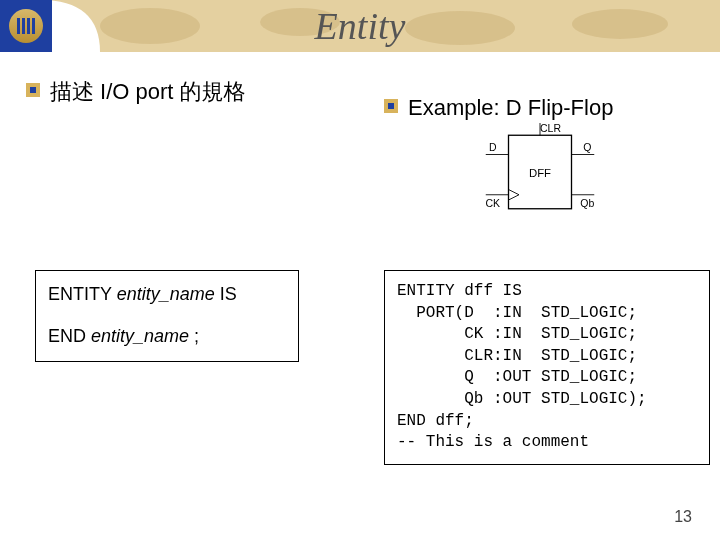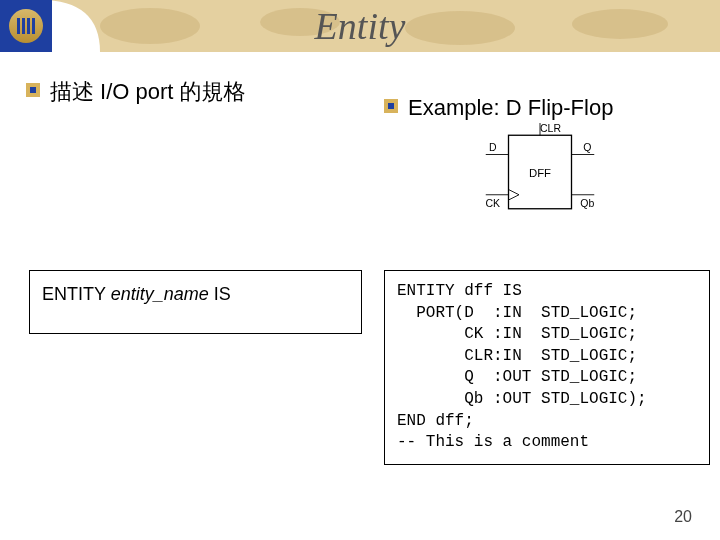--- a/index.html
+++ b/index.html
@@ -25,21 +25,21 @@
   .content { position: absolute; top: 78px; left: 0; width: 720px; height: 450px; }
   .col { position: absolute; top: 0; width: 340px; text-align: center; }
   .col.left { left: 26px; }
   .col.right { left: 384px; width: 326px; margin-top: 16px; }
 
   .bline { display:flex; align-items:flex-start; gap:10px; margin-bottom:6px; }
   .bicon { width:14px; height:14px; flex:0 0 14px; margin-top:5px; }
   .btxt { font-size: 22px; line-height:1.25; }
 
   .box { border: 1.5px solid #000; padding: 10px 12px; font-size: 18px; }
-  .box.syntax { position:absolute; top: 192px; left: 29px; width: 333px; line-height:1.55; }
+  .box.syntax { position:absolute; top: 192px; left: 35px; width: 264px; line-height:1.55; }
   .box.syntax .row1 { display:block; }
   .box.syntax .row2 { display:block; padding-left: 48px; }
   .box.code { position:absolute; top: 192px; left: 384px; width: 326px; font-family: "Courier New", monospace; font-size: 16px; white-space: pre; line-height:1.35; }
 
   .dff { position:absolute; top: 40px; left: 470px; width: 140px; height: 108px; }
   .dff svg { width:100%; height:100%; }
 
   .pagenum { position:absolute; right: 28px; bottom: 14px; font-size: 16px; color:#444; }
 </style>
 </head>
@@ -110,27 +110,30 @@
         <text x="80" y="14" font-size="12" text-anchor="start">CLR</text>
         <text x="80" y="66" font-size="13" text-anchor="middle">DFF</text>
       </svg>
     </div>
 
     <div class="box syntax">
       <span class="row1">
         <span>ENTITY </span><i>entity_name</i><span> IS</span>
       </span>
       <div style="height:14px"></div>
+      <span class="row1">
+        <span>END </span><i>entity_name</i><span> ;</span>
+      </span>
     </div>
 
     <div class="box code">ENTITY dff IS
   PORT(D  :IN  STD_LOGIC;
        CK :IN  STD_LOGIC;
        CLR:IN  STD_LOGIC;
        Q  :OUT STD_LOGIC;
        Qb :OUT STD_LOGIC);
 END dff;
 -- This is a comment</div>
 
   </div>
 
-  <div class="pagenum">20</div>
+  <div class="pagenum">13</div>
 </div>
 
 </body></html>

